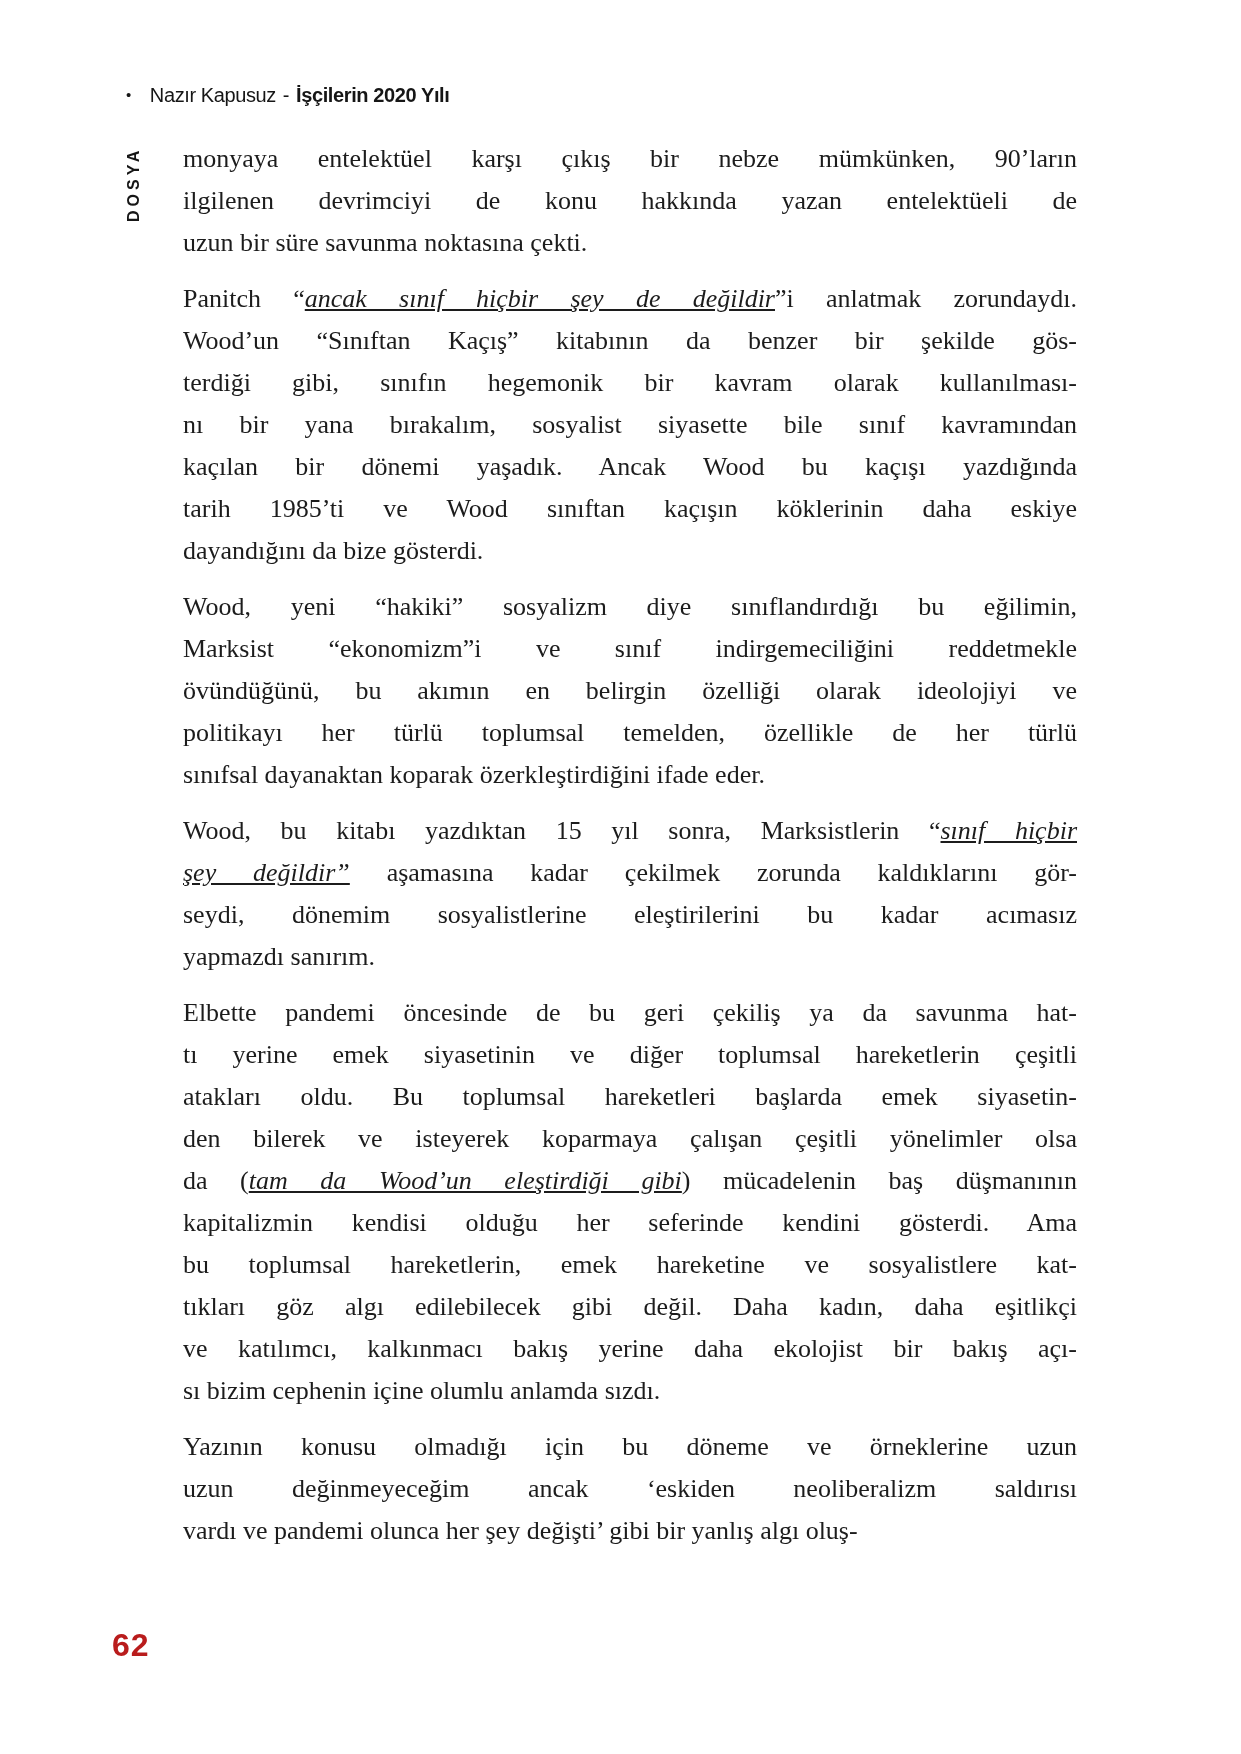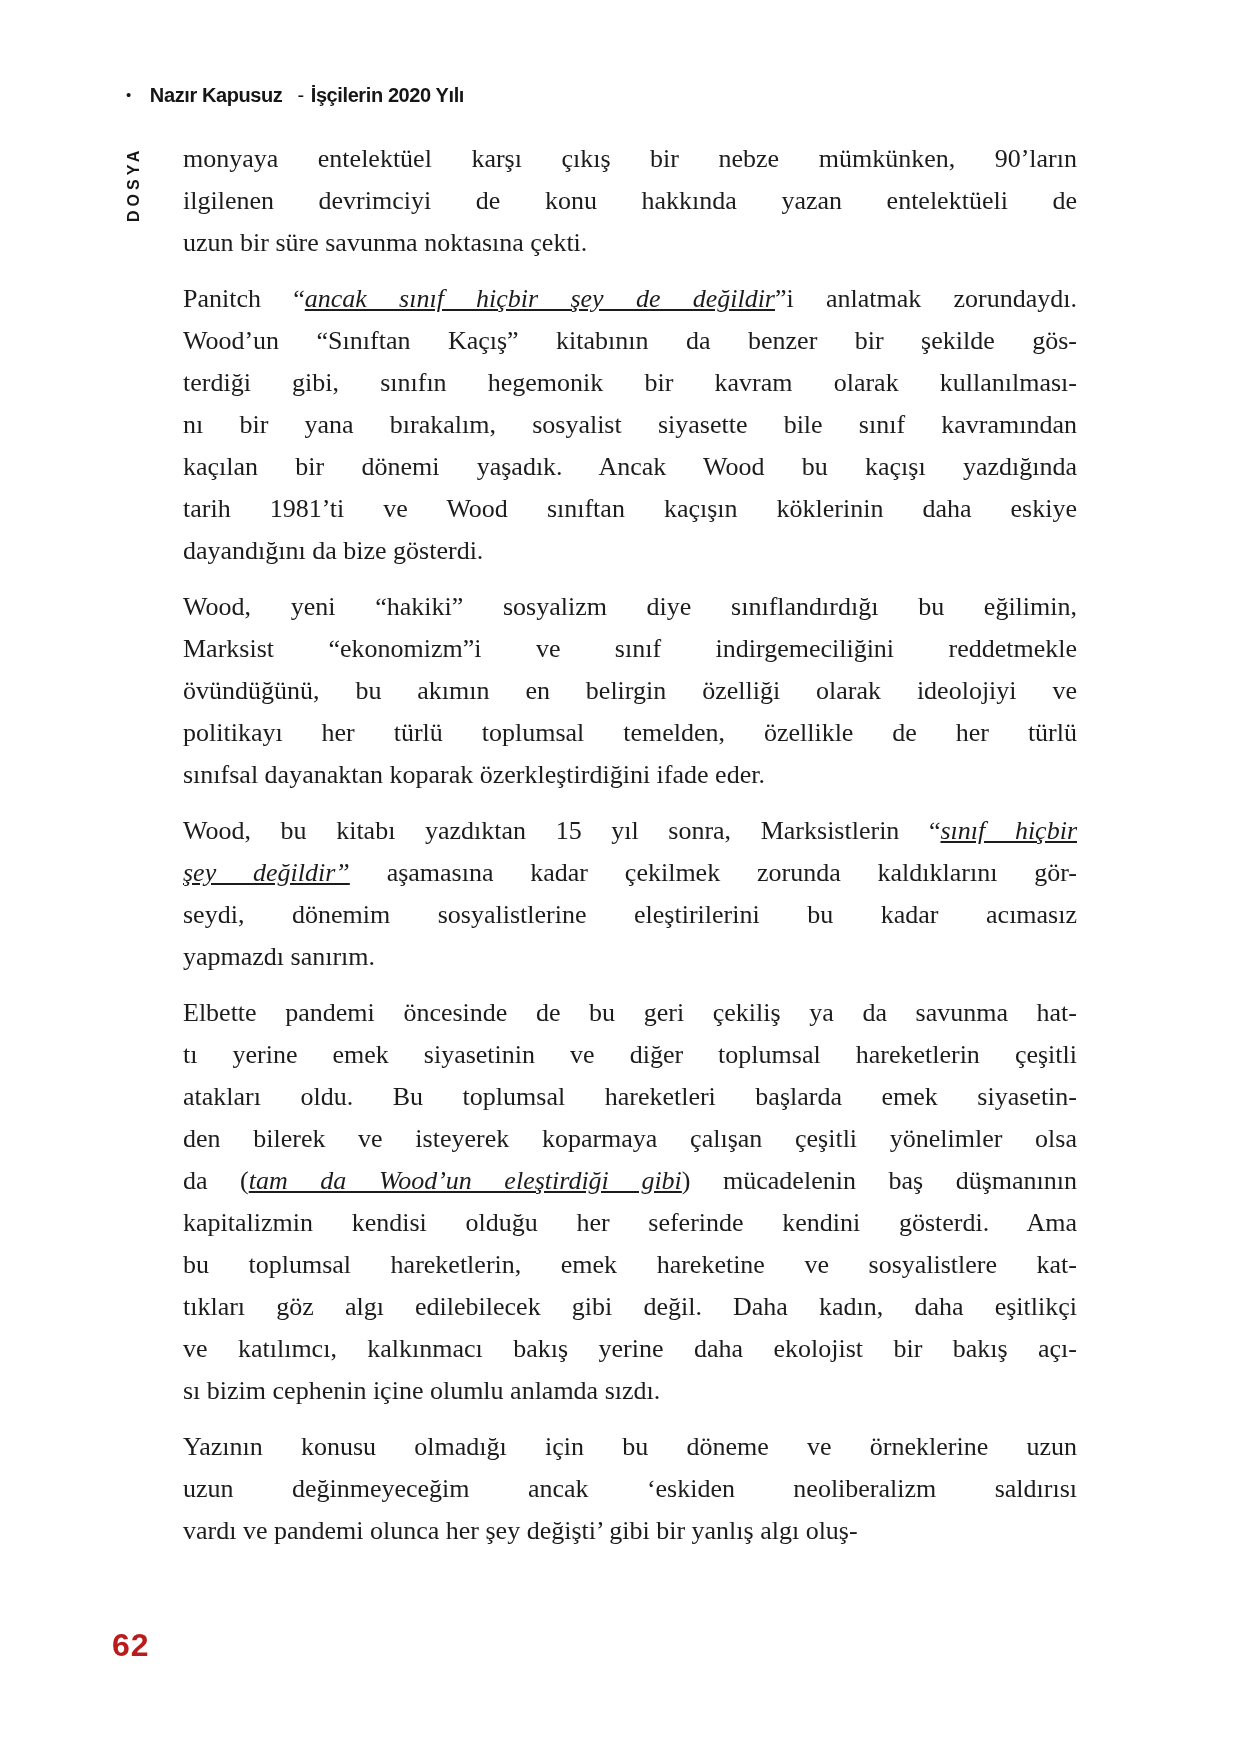--- a/index.html
+++ b/index.html
@@ -24,21 +24,21 @@
     font-size: 20px;
     letter-spacing: -0.4px;
     color: #161616;
     white-space: nowrap;
   }
   .page-header .bullet {
     font-size: 15px;
     margin-right: 19px;
     transform: translateY(-2px);
   }
-  .page-header .author { font-weight: 700; margin-right: 15px; }
+  .page-header .author { font-weight: 400; margin-right: 7px; }
   .page-header .sep    { font-weight: 500; margin-right: 7px; }
   .page-header .title  { font-weight: 700; }
 
   
   .side-label {
     position: absolute;
     left: 125px;
     top: 126px;
     height: 96px;
     writing-mode: vertical-rl;
@@ -97,21 +97,21 @@
       <div class="line"><span>monyaya entelektüel karşı çıkış bir nebze mümkünken, 90’ların</span></div>
       <div class="line"><span>ilgilenen devrimciyi de konu hakkında yazan entelektüeli de</span></div>
       <div class="line"><span>uzun bir süre savunma noktasına çekti.</span></div>
     </div>
     <div class="para">
       <div class="line"><span>Panitch “</span><span class="it">ancak sınıf hiçbir şey de değildir</span><span>”i anlatmak zorundaydı.</span></div>
       <div class="line"><span>Wood’un “Sınıftan Kaçış” kitabının da benzer bir şekilde gös-</span></div>
       <div class="line"><span>terdiği gibi, sınıfın hegemonik bir kavram olarak kullanılması-</span></div>
       <div class="line"><span>nı bir yana bırakalım, sosyalist siyasette bile sınıf kavramından</span></div>
       <div class="line"><span>kaçılan bir dönemi yaşadık. Ancak Wood bu kaçışı yazdığında</span></div>
-      <div class="line"><span>tarih 1981’ti ve Wood sınıftan kaçışın köklerinin daha eskiye</span></div>
+      <div class="line"><span>tarih 1985’ti ve Wood sınıftan kaçışın köklerinin daha eskiye</span></div>
       <div class="line"><span>dayandığını da bize gösterdi.</span></div>
     </div>
     <div class="para">
       <div class="line"><span>Wood, yeni “hakiki” sosyalizm diye sınıflandırdığı bu eğilimin,</span></div>
       <div class="line"><span>Marksist “ekonomizm”i ve sınıf indirgemeciliğini reddetmekle</span></div>
       <div class="line"><span>övündüğünü, bu akımın en belirgin özelliği olarak ideolojiyi ve</span></div>
       <div class="line"><span>politikayı her türlü toplumsal temelden, özellikle de her türlü</span></div>
       <div class="line"><span>sınıfsal dayanaktan koparak özerkleştirdiğini ifade eder.</span></div>
     </div>
     <div class="para">

